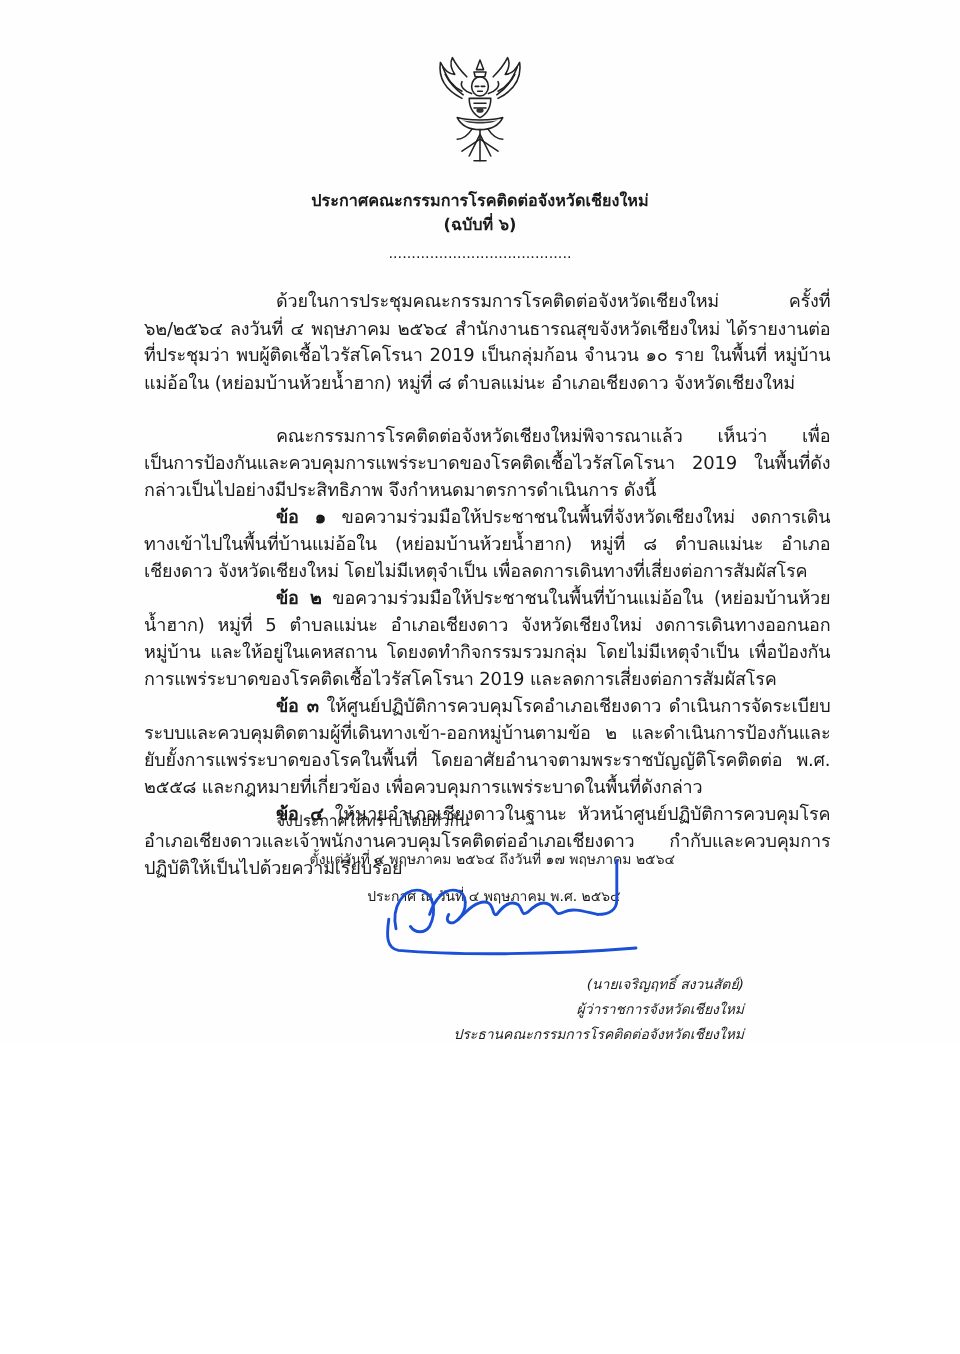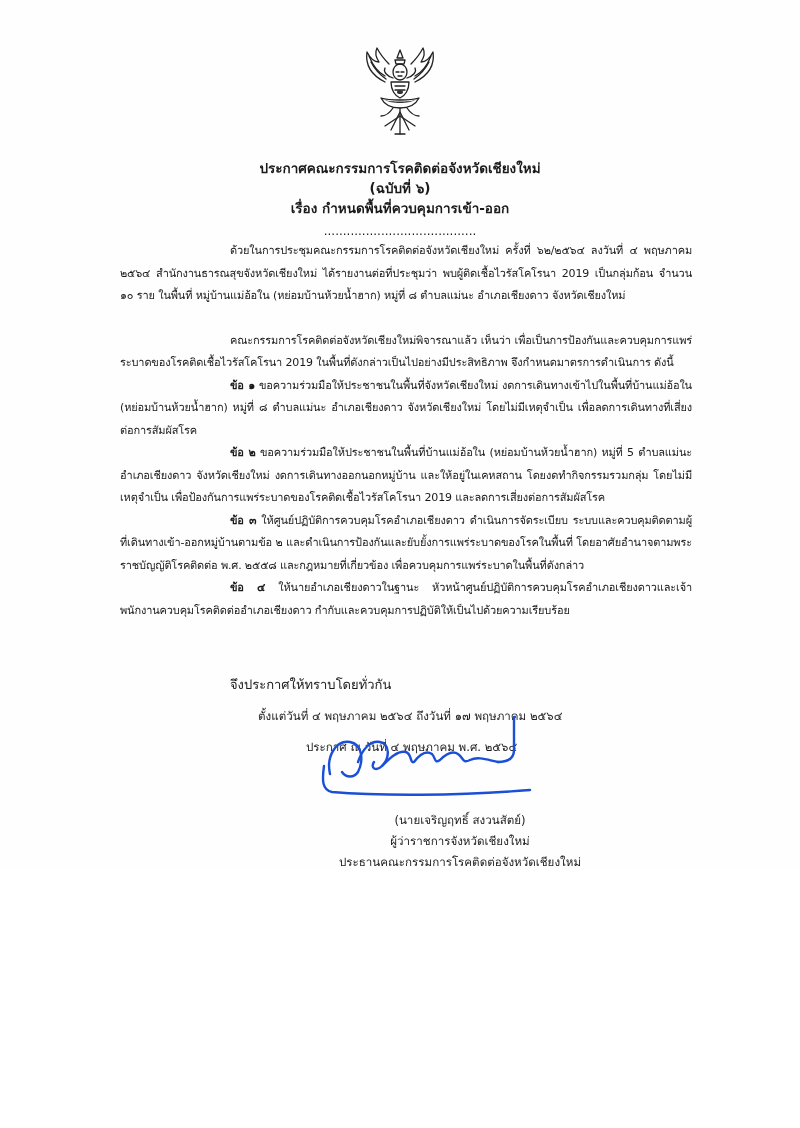--- a/index.html
+++ b/index.html
@@ -41,21 +41,21 @@
       font-weight: 400;
       letter-spacing: 0px;
       margin-top: 6px;
       font-size: 12px;
       line-height: 14px;
     }
     .body-text {
       position: absolute;
       left: 120px;
       width: 572px;
-      font-size: 11px;
+      font-size: 15px;
       line-height: 22.5px;
       text-align: justify;
       text-align-last: left;
       letter-spacing: -0.15px;
     }
     .para { margin: 0; }
     .para.indent { text-indent: 110px; }
     .para.gap { margin-top: 22px; }
     .clause-head { font-weight: 700; }
     .closing {
@@ -78,23 +78,24 @@
     }
     .signature {
       position: absolute;
       left: 318px; top: 716px;
       width: 240px; height: 110px;
     }
     .signer {
       position: absolute;
       left: 300px;
       width: 320px;
-      text-align: center;
+      text-align: right;
       font-size: 11.6px;
       line-height: 21px;
+      font-style: italic;
     }
     .signer .line { display: block; }
   </style>
 </head>
 <body>
 
 <div class="page">
 
   <svg class="emblem" viewBox="0 0 90 100">
     <g fill="none" stroke="#222" stroke-width="1.3" stroke-linecap="round" stroke-linejoin="round">
@@ -131,21 +132,20 @@
     </g>
     <g fill="#333">
       <ellipse cx="45" cy="50" rx="3" ry="2"></ellipse>
       <path d="M30 58 C36 62 54 62 60 58 C54 60 36 60 30 58 Z"></path>
     </g>
   </svg>
 
   <div class="header" style="top:158px;">
     <span class="line">ประกาศคณะกรรมการโรคติดต่อจังหวัดเชียงใหม่</span>
     <span class="line">(ฉบับที่ ๖)</span>
-    <span class="line subject">เรื่อง  กำหนดพื้นที่ควบคุมการเข้า-ออก</span>
     <span class="dots">........................................</span>
   </div>
 
   <div class="body-text" style="top:240px;">
     <p class="para indent">ด้วยในการประชุมคณะกรรมการโรคติดต่อจังหวัดเชียงใหม่ ครั้งที่ ๖๒/๒๕๖๔ ลงวันที่ ๔ พฤษภาคม ๒๕๖๔ สำนักงานธารณสุขจังหวัดเชียงใหม่ ได้รายงานต่อที่ประชุมว่า พบผู้ติดเชื้อไวรัสโคโรนา 2019 เป็นกลุ่มก้อน จำนวน ๑๐ ราย ในพื้นที่ หมู่บ้านแม่อ้อใน (หย่อมบ้านห้วยน้ำฮาก)  หมู่ที่ ๘ ตำบลแม่นะ อำเภอเชียงดาว จังหวัดเชียงใหม่</p>
     <p class="para indent gap">คณะกรรมการโรคติดต่อจังหวัดเชียงใหม่พิจารณาแล้ว เห็นว่า เพื่อเป็นการป้องกันและควบคุมการแพร่ระบาดของโรคติดเชื้อไวรัสโคโรนา 2019 ในพื้นที่ดังกล่าวเป็นไปอย่างมีประสิทธิภาพ จึงกำหนดมาตรการดำเนินการ ดังนี้</p>
 
     <p class="para indent"><span class="clause-head">ข้อ ๑</span><span> ขอความร่วมมือให้ประชาชนในพื้นที่จังหวัดเชียงใหม่ งดการเดินทางเข้าไปในพื้นที่บ้านแม่อ้อใน (หย่อมบ้านห้วยน้ำฮาก) หมู่ที่ ๘ ตำบลแม่นะ อำเภอเชียงดาว จังหวัดเชียงใหม่ โดยไม่มีเหตุจำเป็น เพื่อลดการเดินทางที่เสี่ยงต่อการสัมผัสโรค</span></p>
 
     <p class="para indent"><span class="clause-head">ข้อ ๒</span><span> ขอความร่วมมือให้ประชาชนในพื้นที่บ้านแม่อ้อใน (หย่อมบ้านห้วยน้ำฮาก) หมู่ที่ 5 ตำบลแม่นะ อำเภอเชียงดาว จังหวัดเชียงใหม่ งดการเดินทางออกนอกหมู่บ้าน และให้อยู่ในเคหสถาน โดยงดทำกิจกรรมรวมกลุ่ม โดยไม่มีเหตุจำเป็น เพื่อป้องกันการแพร่ระบาดของโรคติดเชื้อไวรัสโคโรนา 2019 และลดการเสี่ยงต่อการสัมผัสโรค</span></p>

